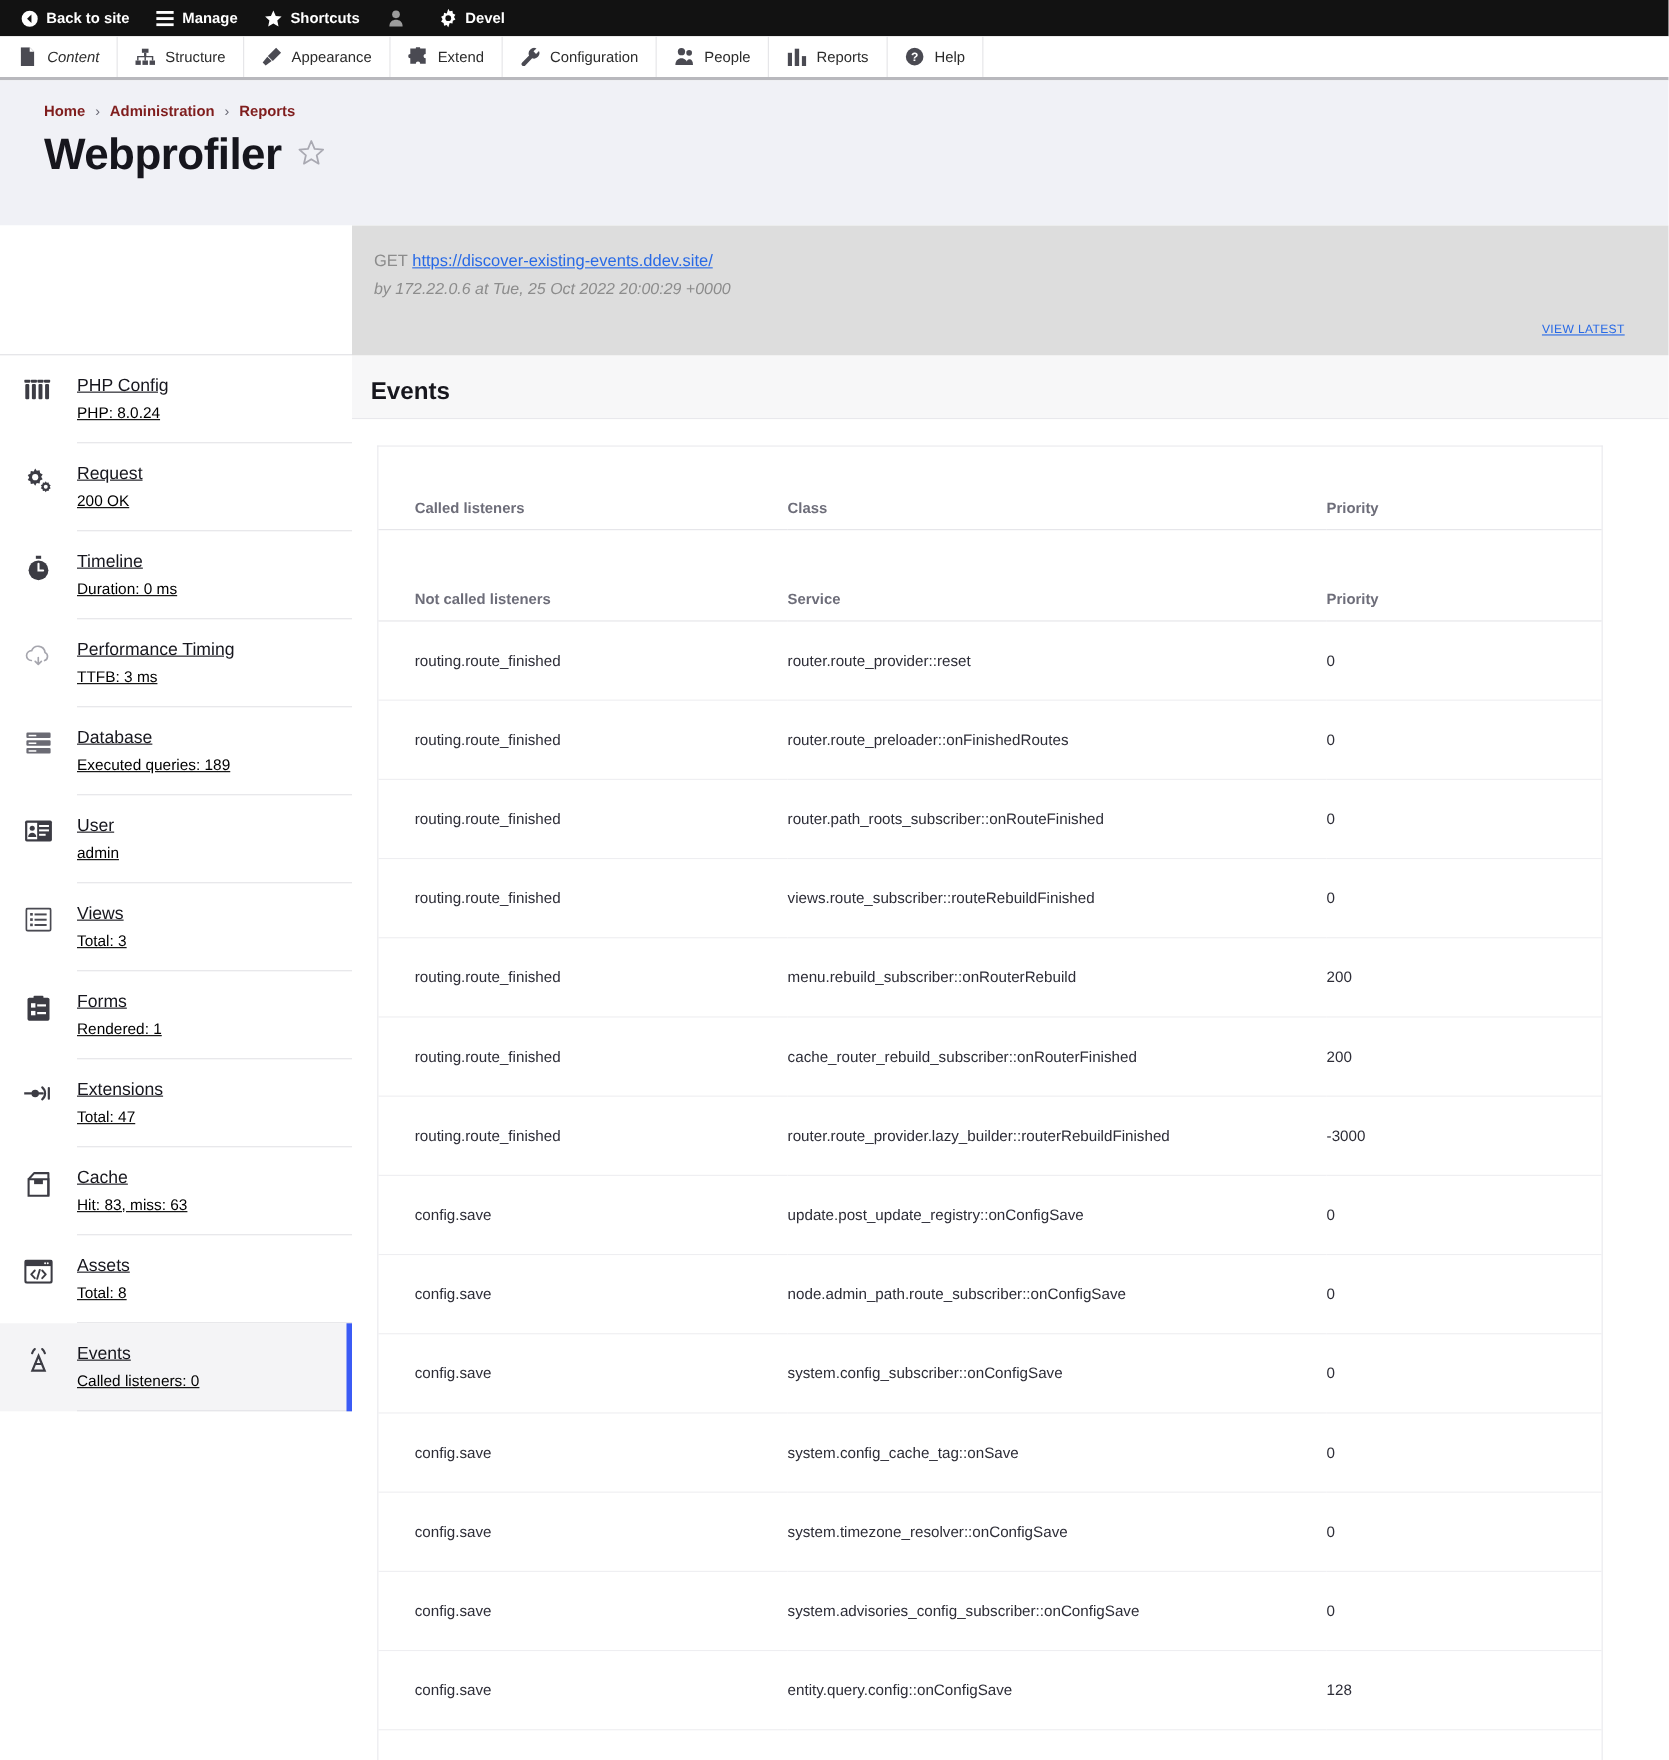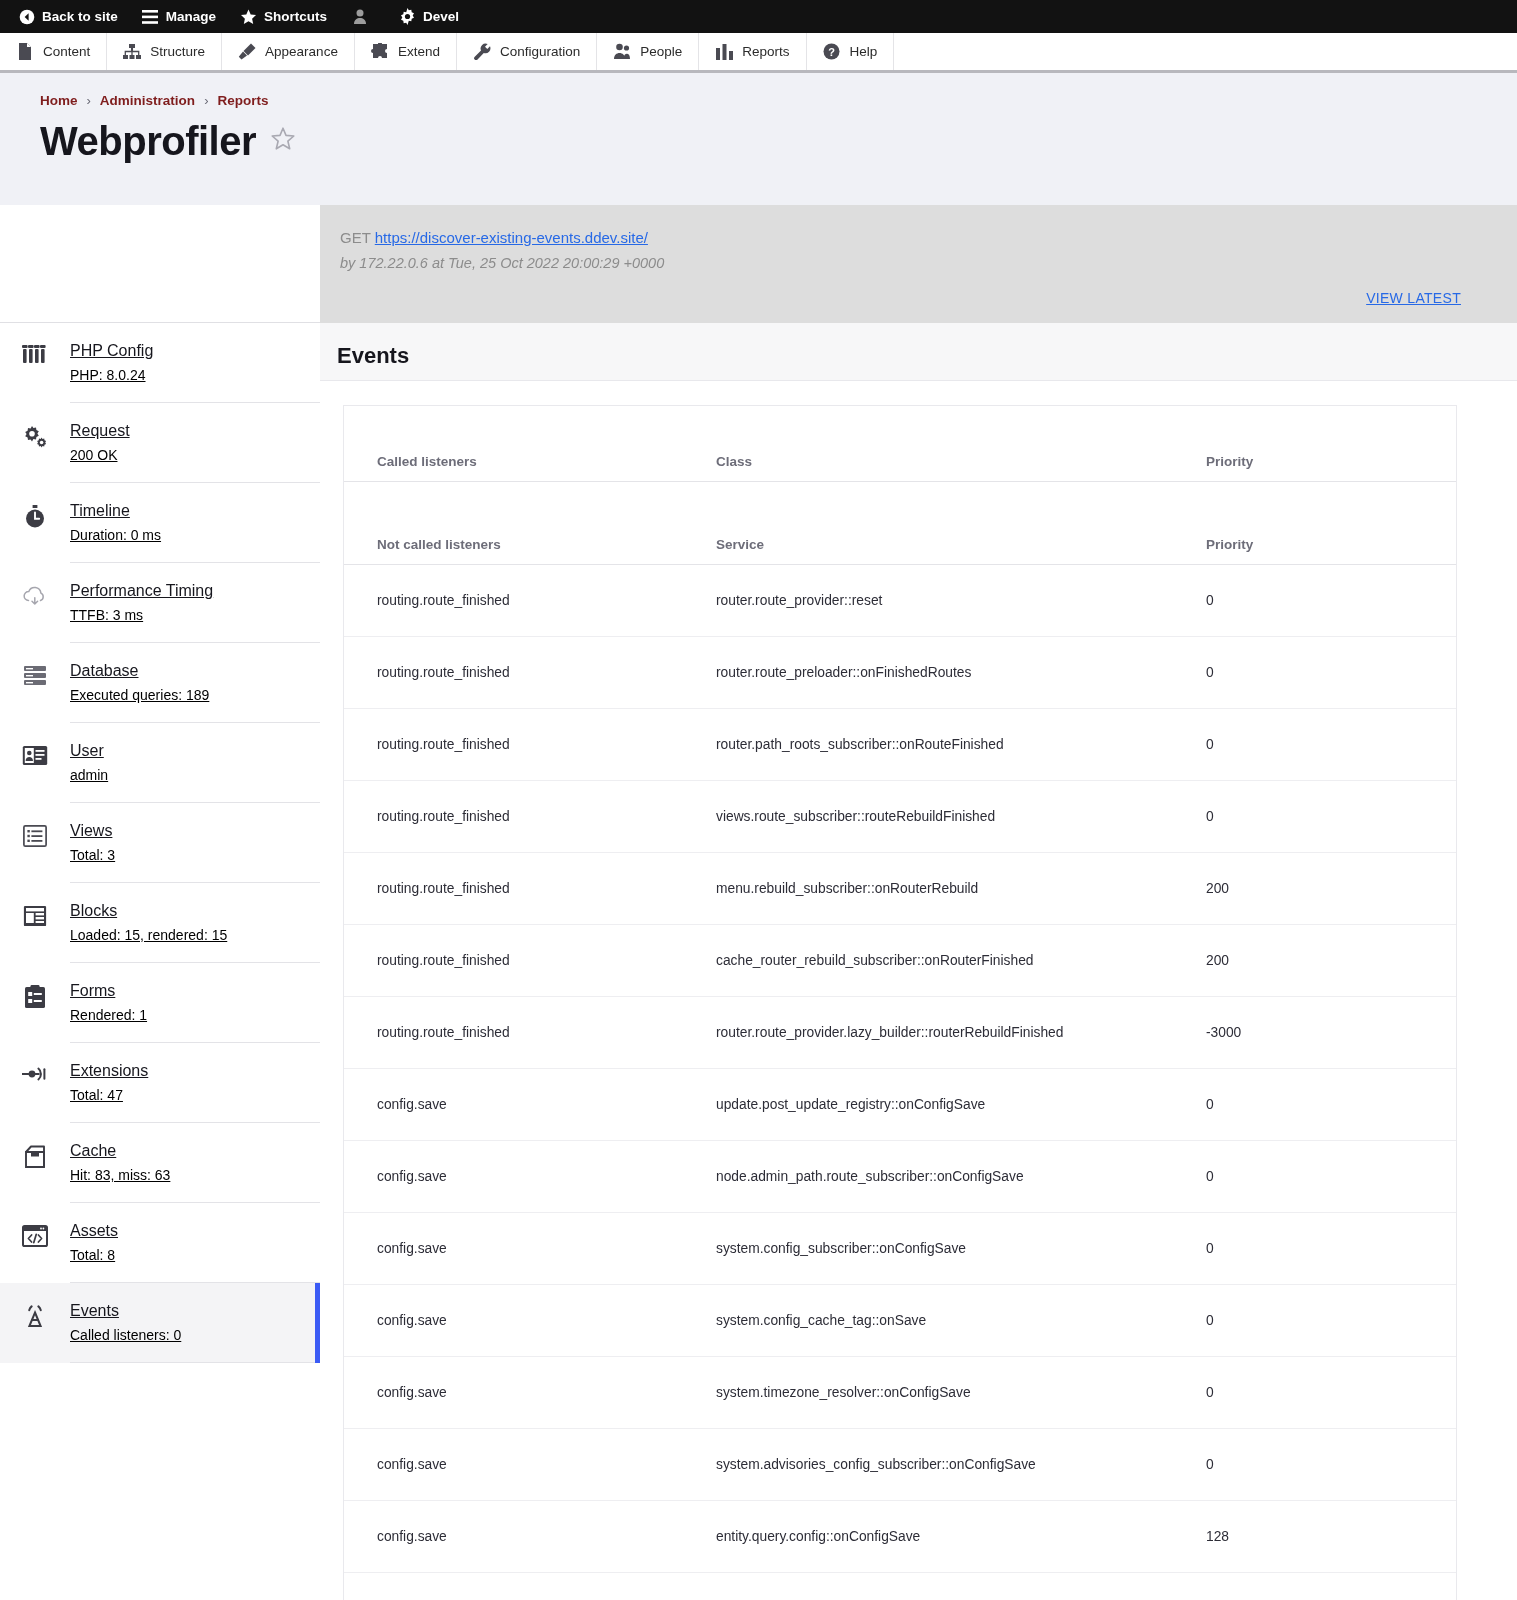--- a/index.html
+++ b/index.html
@@ -30,21 +30,21 @@
   .menu-bar {
     height:40px; background:#ffffff; display:flex; align-items:stretch;
     border-bottom:3px solid #b8b8bd;
     font-size:13.5px; color:#2b2b2b;
   }
   .menu-bar .mb-item {
     display:flex; align-items:center; gap:9px;
     padding:0 16px; cursor:pointer; border-right:1px solid #e4e4e7;
     white-space:nowrap;
   }
-  .menu-bar .mb-item:first-child { border-left:none; }
+  .menu-bar .mb-item:first-child { border-left:none;font-style:italic; }
   .mb-ico { display:inline-flex; align-items:center; justify-content:center; width:18px; height:18px; }
 
   
   .page-header {
     background:#f0f1f6; padding:20px 0 26px 40px; height:132px;
   }
   .breadcrumb { font-size:13.5px; font-weight:bold; color:#222330; display:flex; align-items:center; gap:9px; }
   .breadcrumb a { color:#7f1d1d; text-decoration:none; cursor:pointer; }
   .bc-sep { color:#6a6a76; font-weight:normal; font-size:13px; }
   .page-title-row { display:flex; align-items:center; gap:14px; margin-top:12px;text-align:right; }
@@ -58,22 +58,22 @@
 
   
   .get-banner {
     background:#dddddd; padding:22px 40px 20px 20px; min-height:118px;
     position:relative;
   }
   .get-line { font-size:15px; color:#8c8c8c; line-height:1.5; }
   .get-line a { color:#2769e6; text-decoration:underline; cursor:pointer; }
   .get-meta { font-size:14.5px; color:#8c8c8c; font-style:italic; margin-top:5px; }
   .view-latest {
-    position:absolute; right:56px; bottom:17px;
-    font-size:14px; color:#2769e6; text-decoration:underline; cursor:pointer;
+    position:absolute; right:40px; bottom:17px;
+    font-size:11px; color:#2769e6; text-decoration:underline; cursor:pointer;
     letter-spacing:0.3px;
   }
 
   
   .sb-spacer { height:118px; border-bottom:1px solid #e0e0e4; }
   .sb-list { }
   .sb-item {
     display:flex; align-items:flex-start; gap:0px; cursor:pointer;
     position:relative; padding:0;
   }
@@ -368,33 +368,20 @@
                 <rect x="4.4" y="5" width="2.4" height="2.4"></rect>
                 <rect x="8.4" y="5.4" width="11" height="1.8"></rect>
                 <rect x="4.4" y="9.8" width="2.4" height="2.4"></rect>
                 <rect x="8.4" y="10.2" width="11" height="1.8"></rect>
                 <rect x="4.4" y="14.6" width="2.4" height="2.4"></rect>
                 <rect x="8.4" y="15" width="11" height="1.8"></rect>
               </g>
             </svg>
           </div>
           <div class="sb-body"><a class="sb-title">Views</a><span class="sb-sub">Total: 3</span></div>
-        </div>
-        <div class="sb-item">
-          <div class="sb-ico">
-            <svg width="24" height="22" viewBox="0 0 24 22">
-              <rect x="0.9" y="0.9" width="22.2" height="20.2" rx="1.2" fill="#3c3c44"></rect>
-              <rect x="3" y="3" width="18" height="3.4" fill="#fff"></rect>
-              <rect x="3" y="8" width="7.8" height="10" fill="#fff"></rect>
-              <rect x="12.6" y="8" width="8.4" height="2.4" fill="#fff"></rect>
-              <rect x="12.6" y="12" width="8.4" height="2.4" fill="#fff"></rect>
-              <rect x="12.6" y="16" width="8.4" height="2" fill="#fff"></rect>
-            </svg>
-          </div>
-          <div class="sb-body"><a class="sb-title">Blocks</a><span class="sb-sub">Loaded: 15, rendered: 15</span></div>
         </div>
         <div class="sb-item">
           <div class="sb-ico">
             <svg width="22" height="24" viewBox="0 0 22 24">
               <rect x="1" y="2" width="20" height="21" rx="1.6" fill="#3c3c44"></rect>
               <rect x="6.5" y="0" width="9" height="4" rx="1.2" fill="#3c3c44"></rect>
               <g fill="#fff">
                 <rect x="4.2" y="7" width="4" height="4"></rect>
                 <rect x="9.8" y="8" width="8" height="2"></rect>
                 <rect x="4.2" y="14" width="4" height="4"></rect>

